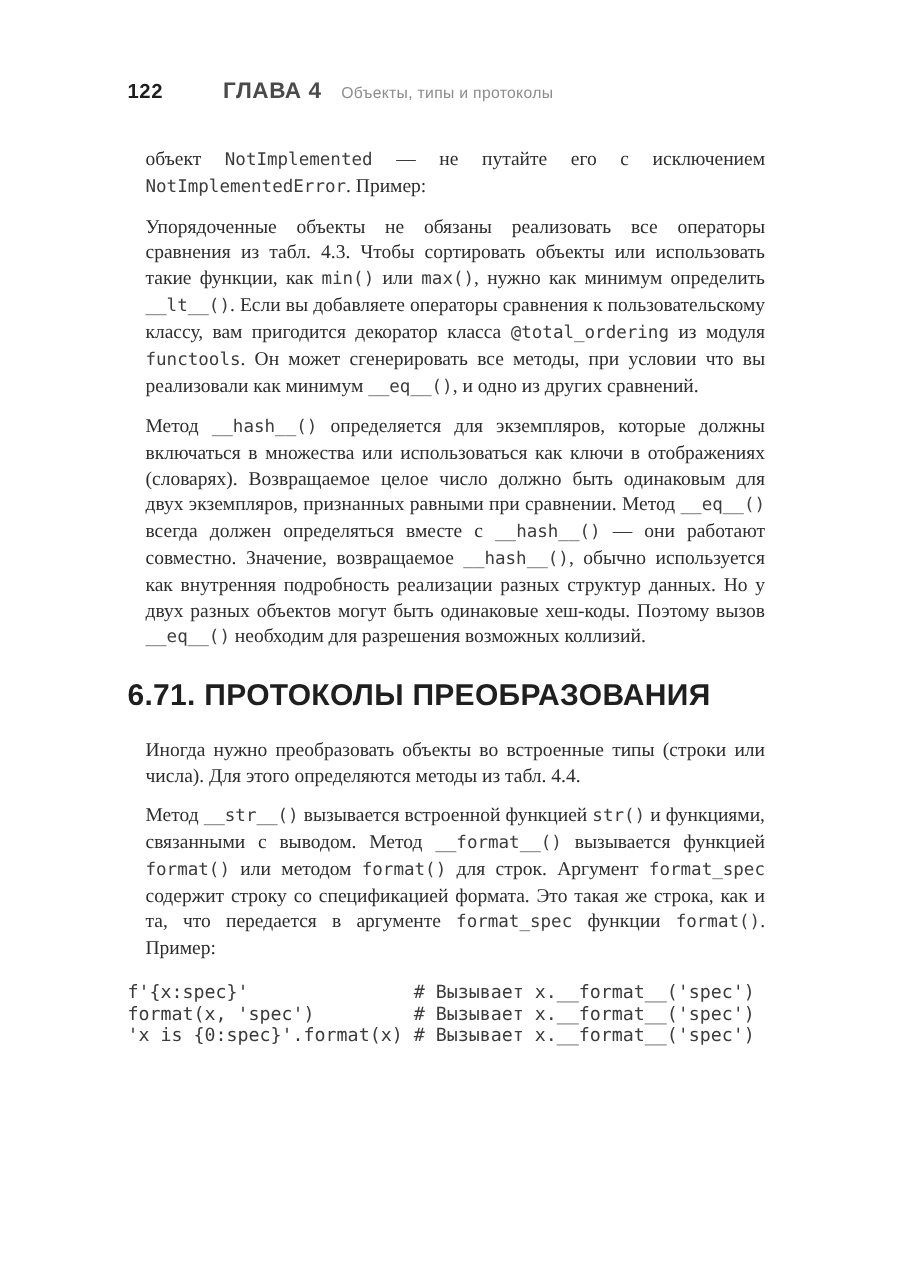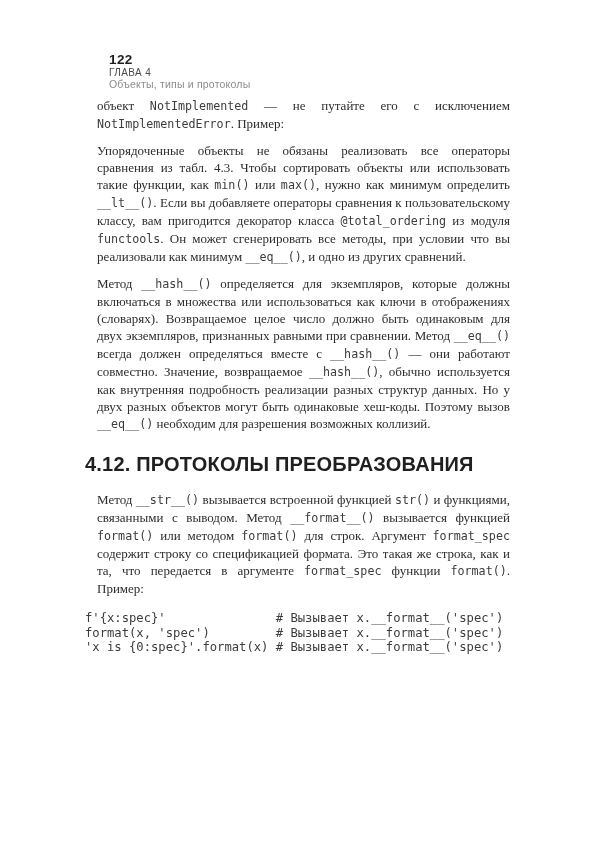--- a/index.html
+++ b/index.html
@@ -11,31 +11,30 @@
     margin: 0 auto;
     font-family: "Liberation Serif", serif;
     color: #2d2d2d;
     overflow: hidden;
   }
   .running-head {
     position: absolute;
     top: 52px; left: 85px; right: 78px;
     display: flex; align-items: baseline;
     font-family: "Liberation Sans", sans-serif;
-    flex-direction: column;
   }
   .page-number {
     font-weight: bold; font-size: 13.5px; color: #1e1e1e; letter-spacing: .4px;
   }
   .chapter-label {
-    font-weight: normal; font-size: 10px; color: #4a4a4a;
-    margin-left: 24px; letter-spacing: .4px;
+    font-weight: bold; font-size: 15px; color: #4a4a4a;
+    margin-left: 40px; letter-spacing: .4px;
   }
   .chapter-title {
-    font-size: 10.5px; color: #8c8c8c; margin-left: 24px; letter-spacing: .2px;
+    font-size: 10.5px; color: #8c8c8c; margin-left: 13px; letter-spacing: .2px;
   }
   .content {
     position: absolute; top: 97px; left: 85px; right: 78px;
   }
   .content p {
     font-size: 13px; line-height: 17px;
     text-align: justify;
     margin: 0 12px 9px;
     color: #2d2d2d;
   }
@@ -66,19 +65,20 @@
 <div class="page">
   <div class="running-head">
     <span class="page-number">122</span>
     <span class="chapter-label">ГЛАВА 4</span>
     <span class="chapter-title">Объекты, типы и протоколы</span>
   </div>
   <div class="content">
       <p><span>объект </span><span class="code">NotImplemented</span><span> — не путайте его с исключением </span><span class="code">NotImplementedError</span><span>. Пример:</span></p>
       <p><span>Упорядоченные объекты не обязаны реализовать все операторы сравнения из табл. 4.3. Чтобы сортировать объекты или использовать такие функции, как </span><span class="code">min()</span><span> или </span><span class="code">max()</span><span>, нужно как минимум определить </span><span class="code">__lt__()</span><span>. Если вы до­бавляете операторы сравнения к пользовательскому классу, вам пригодится декоратор класса </span><span class="code">@total_ordering</span><span> из модуля </span><span class="code">functools</span><span>. Он может сгенери­ровать все методы, при условии что вы реализовали как минимум </span><span class="code">__eq__()</span><span>, и одно из других сравнений.</span></p>
       <p><span>Метод </span><span class="code">__hash__()</span><span> определяется для экземпляров, которые должны включать­ся в множества или использоваться как ключи в отображениях (словарях). Возвращаемое целое число должно быть одинаковым для двух экземпля­ров, признанных равными при сравнении. Метод </span><span class="code">__eq__()</span><span> всегда должен определяться вместе с </span><span class="code">__hash__()</span><span> — они работают совместно. Значение, возвращаемое </span><span class="code">__hash__()</span><span>, обычно используется как внутренняя подробность реализации разных структур данных. Но у двух разных объектов могут быть одинаковые хеш-коды. Поэтому вызов </span><span class="code">__eq__()</span><span> необходим для разрешения возможных коллизий.</span></p>
-      <h2>4.12. ПРОТОКОЛЫ ПРЕОБРАЗОВАНИЯ</h2>
+      <h2>6.71. ПРОТОКОЛЫ ПРЕОБРАЗОВАНИЯ</h2>
+      <p><span>Иногда нужно преобразовать объекты во встроенные типы (строки или числа). Для этого определяются методы из табл. 4.4.</span></p>
       <p><span>Метод </span><span class="code">__str__()</span><span> вызывается встроенной функцией </span><span class="code">str()</span><span> и функциями, связанными с выводом. Метод </span><span class="code">__format__()</span><span> вызывается функцией </span><span class="code">format()</span><span> или методом </span><span class="code">format()</span><span> для строк. Аргумент </span><span class="code">format_spec</span><span> содержит строку со спецификацией формата. Это такая же строка, как и та, что передается в аргументе </span><span class="code">format_spec</span><span> функции </span><span class="code">format()</span><span>. Пример:</span></p>
       <pre>f'{x:spec}'               # Вызывает x.__format__('spec')
 format(x, 'spec')         # Вызывает x.__format__('spec')
 'x is {0:spec}'.format(x) # Вызывает x.__format__('spec')</pre>
     </div>
 </div>
 
 </body></html>

